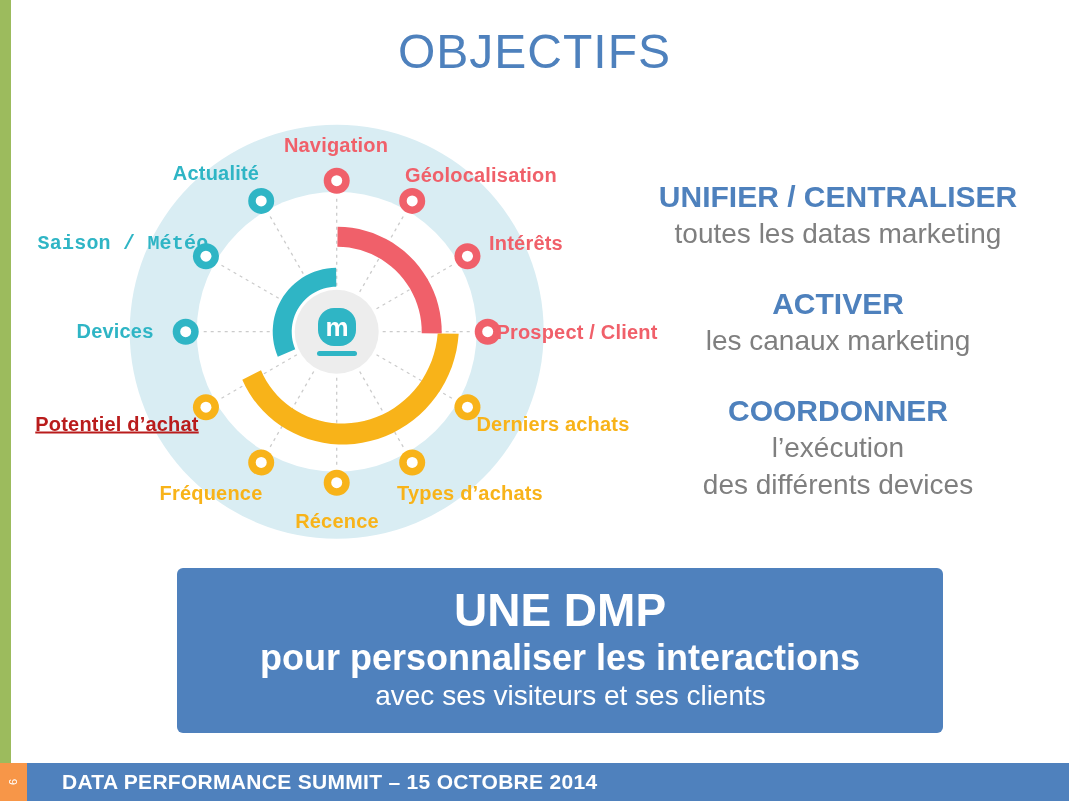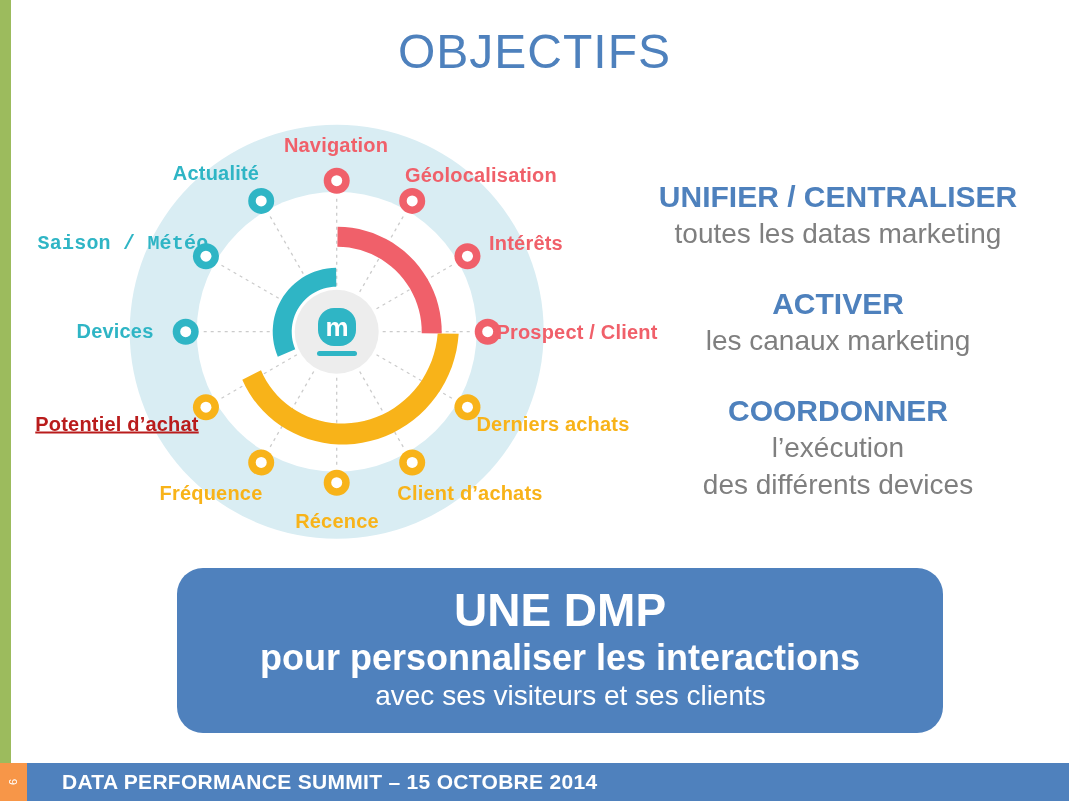--- a/index.html
+++ b/index.html
@@ -26,21 +26,21 @@
   }
   .logo-underline{position:absolute;left:-20px;top:23px;width:40px;height:5px;background:#2FB5C5;border-radius:3px;}
   
   .objectives{position:absolute;left:622px;top:178px;width:432px;text-align:center;}
   .obj-block{margin-bottom:33px;}
   .obj-heading{font-size:30px;font-weight:bold;color:#4E81BD;line-height:37px;}
   .obj-line{font-size:28px;color:#7F7F7F;line-height:37px;}
   
   .banner{
     position:absolute;left:177px;top:568px;width:766px;height:165px;
-    background:#4F81BD;border-radius:26px;text-align:center;color:#fff;
+    background:#4F81BD;border-radius:6px;text-align:center;color:#fff;
   }
   .banner-title{font-size:46px;font-weight:bold;line-height:56px;padding-top:14px;}
   .banner-line2{font-size:36px;font-weight:bold;line-height:40px;}
   .banner-line3{font-size:28px;font-weight:normal;line-height:35px;margin-left:21px;}
   
   .footer-bar{
     position:absolute;left:27px;right:0;bottom:0;height:38px;background:#4F81BD;
     color:#fff;font-size:21px;font-weight:bold;line-height:38px;padding-left:35px;
     box-sizing:border-box;letter-spacing:0.3px;white-space:nowrap;
   }
@@ -103,21 +103,21 @@
         <circle cx="205.93016402854977" cy="256.2" r="5.5" fill="#ffffff"></circle>
         <circle cx="261.19999999999993" cy="200.9301640285498" r="13" fill="#2FB5C5"></circle>
         <circle cx="261.19999999999993" cy="200.9301640285498" r="5.5" fill="#ffffff"></circle>
       </svg>
     <div id="diagram-labels">
         <div class="dlabel" style="left: 336px; top: 145px; color: rgb(240, 96, 106);">Navigation</div>
         <div class="dlabel" style="left: 481px; top: 175px; color: rgb(240, 96, 106);">Géolocalisation</div>
         <div class="dlabel" style="left: 526px; top: 243px; color: rgb(240, 96, 106);">Intérêts</div>
         <div class="dlabel" style="left: 577px; top: 332px; color: rgb(240, 96, 106);">Prospect / Client</div>
         <div class="dlabel" style="left: 553px; top: 424px; color: rgb(248, 179, 25);">Derniers achats</div>
-        <div class="dlabel" style="left: 470px; top: 493px; color: rgb(248, 179, 25);">Client d’achats</div>
+        <div class="dlabel" style="left: 470px; top: 493px; color: rgb(248, 179, 25);">Types d’achats</div>
         <div class="dlabel" style="left: 337px; top: 521px; color: rgb(248, 179, 25);">Récence</div>
         <div class="dlabel" style="left: 211px; top: 493px; color: rgb(248, 179, 25);">Fréquence</div>
         <div class="dlabel" style="left: 117px; top: 424px; color: #b91c1c; text-decoration: underline;">Potentiel d’achat</div>
         <div class="dlabel" style="left: 115px; top: 331px; color: rgb(47, 181, 197);">Devices</div>
         <div class="dlabel" style="left: 123px; top: 243px; color: rgb(47, 181, 197); font-family: Liberation Mono, monospace;">Saison / Météo</div>
         <div class="dlabel" style="left: 216px; top: 173px; color: rgb(47, 181, 197);">Actualité</div>
       </div>
     <div class="logo">
       <div class="logo-squircle">
         <span>m</span>

